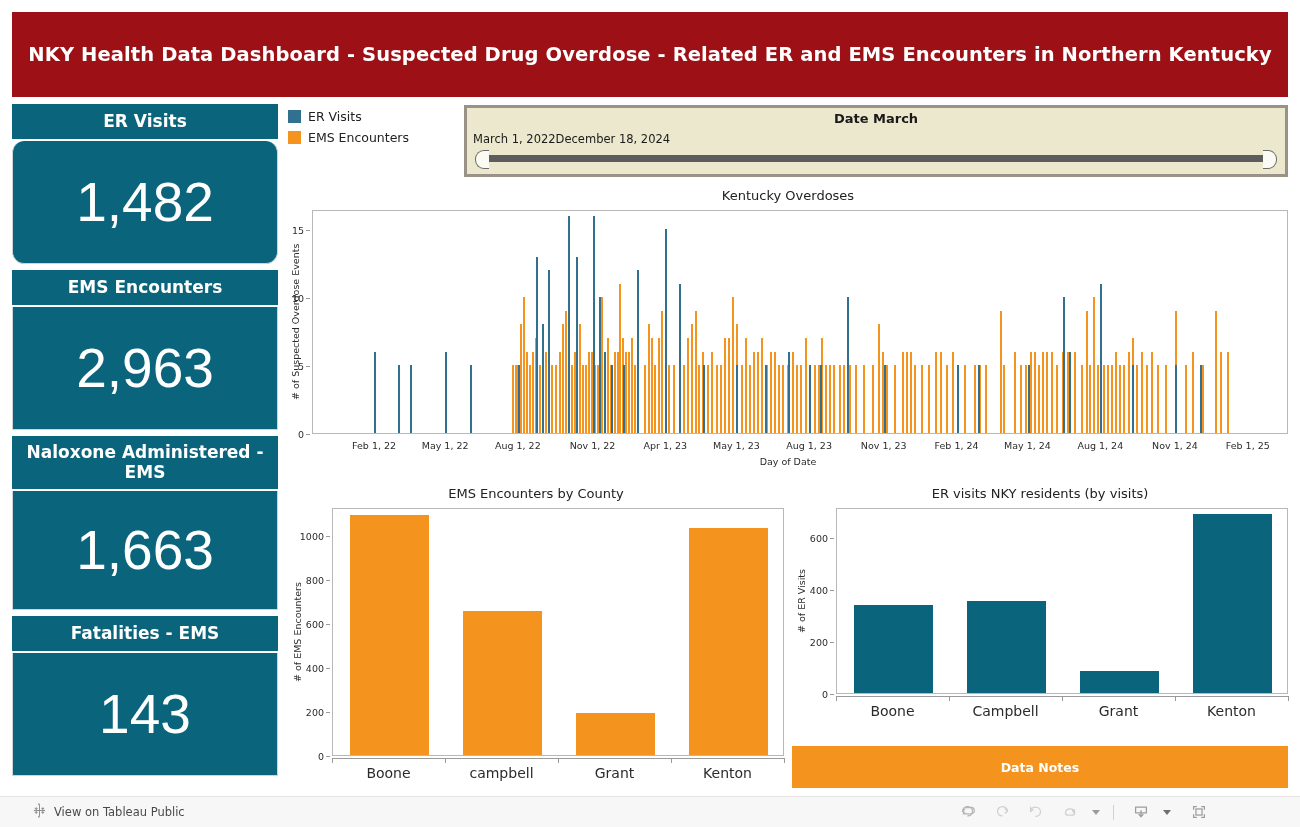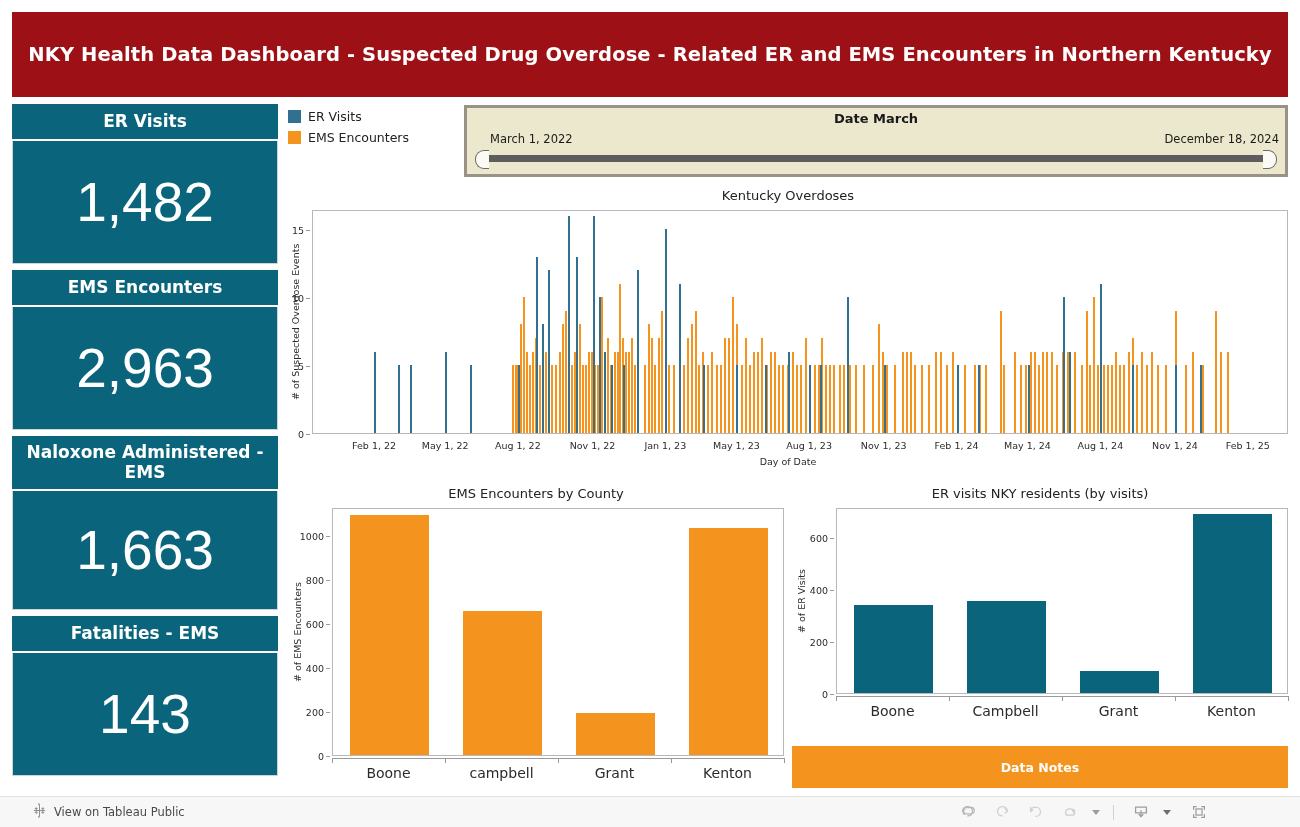--- a/index.html
+++ b/index.html
@@ -35,43 +35,43 @@
   .kpi-head.two-line{padding:5px 4px 6px 4px;}
   .kpi-body{
     background:#0a657c;border:1px solid #cfd4d8;border-top:none;
     display:flex;align-items:center;justify-content:center;
     margin-top:2px;
   }
   .kpi-body .val{
     color:#ffffff;font-weight:300;font-size:55px;line-height:1;
     font-family:"Liberation Sans", sans-serif;
   }
-  .h-er   .kpi-body{height:122px;}
+  .h-er   .kpi-body{height:122px;border-radius:12px;}
   .h-ems  .kpi-body{height:122px;}
   .h-nal  .kpi-body{height:118px;}
   .h-fat  .kpi-body{height:122px;}
 
   
   .legend{position:absolute;left:288px;top:106px;width:170px;}
   .leg-row{display:flex;align-items:center;height:20px;margin-bottom:1px;}
   .leg-swatch{width:13px;height:13px;margin-right:7px;flex:0 0 auto;}
   .leg-label{font-size:12.5px;color:#222222;font-family:"DejaVu Sans", sans-serif;}
 
   
   .datefilter{
     position:absolute;left:464px;top:105px;width:824px;height:72px;
     background:#ece8cd;border:3px solid #9a9287;box-sizing:border-box;
   }
   .df-title{
     text-align:center;font-size:13px;font-weight:bold;color:#1a1a1a;
     margin-top:3px;font-family:"DejaVu Sans", sans-serif;
   }
   .df-dates{
-    display:flex;justify-content:space-between;align-items:flex-end;
-    padding:6px 6px 0 6px;font-size:11.5px;color:#1a1a1a;margin-left:17px;
+    display:flex;align-items:flex-end;
+    padding:6px 6px 0 6px;font-size:11.5px;color:#1a1a1a;
   }
   .df-track-wrap{position:relative;margin:3px 8px 0 8px;height:20px;}
   .df-track{position:absolute;left:6px;right:6px;top:6px;height:7px;background:#5d5d5d;}
   .df-handle{
     position:absolute;top:1px;width:13px;height:17px;background:#fbfbf4;
     border:1px solid #6a6a6a;
   }
   .df-handle.left{left:0px;border-radius:9px 0 0 9px;border-right:none;}
   .df-handle.right{right:0px;border-radius:0 9px 9px 0;border-left:none;}
 
@@ -423,21 +423,21 @@
         <div class="ytick" style="top: 88.2424px; right: 6px;">10</div>
         <div class="ytick-mark" style="top: 88.2424px; right: 0px; width: 4px;"></div>
         <div class="ytick" style="top: 20.3636px; right: 6px;">15</div>
         <div class="ytick-mark" style="top: 20.3636px; right: 0px; width: 4px;"></div>
       </div>
     <div id="ts-xticks" style="position:absolute;left:24px;top:250px;width:976px;height:14px;">
         <div class="xtick" style="left: 62.0736px; top: 2px;">Feb 1, 22</div>
         <div class="xtick" style="left: 133.126px; top: 2px;">May 1, 22</div>
         <div class="xtick" style="left: 205.838px; top: 2px;">Aug 1, 22</div>
         <div class="xtick" style="left: 280.502px; top: 2px;">Nov 1, 22</div>
-        <div class="xtick" style="left: 353.312px; top: 2px;">Jan 1, 23</div>
+        <div class="xtick" style="left: 353.312px; top: 2px;">Apr 1, 23</div>
         <div class="xtick" style="left: 424.365px; top: 2px;">May 1, 23</div>
         <div class="xtick" style="left: 497.077px; top: 2px;">Aug 1, 23</div>
         <div class="xtick" style="left: 571.741px; top: 2px;">Nov 1, 23</div>
         <div class="xtick" style="left: 644.55px; top: 2px;">Feb 1, 24</div>
         <div class="xtick" style="left: 715.506px; top: 2px;">May 1, 24</div>
         <div class="xtick" style="left: 788.315px; top: 2px;">Aug 1, 24</div>
         <div class="xtick" style="left: 862.979px; top: 2px;">Nov 1, 24</div>
         <div class="xtick" style="left: 935.789px; top: 2px;">Feb 1, 25</div>
       </div>
     <div class="xlabel" style="left:0;top:268px;">Day of Date</div>

